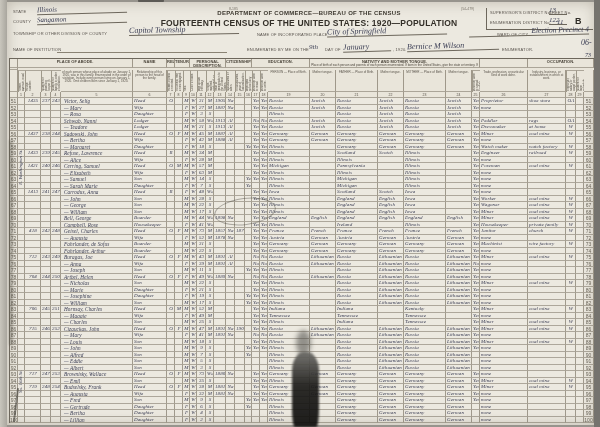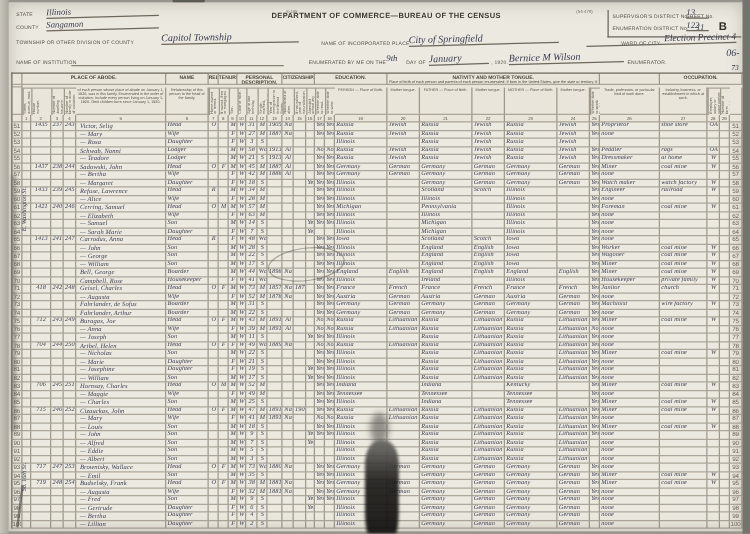--- a/index.html
+++ b/index.html
@@ -66,20 +66,21 @@
       <span class="pos hand hval uline" style="left:28px;top:1px;width:90px;">Illinois</span>
       <span class="pos lab" style="left:4px;top:15px;">COUNTY</span>
       <span class="pos hand hval uline" style="left:28px;top:11px;width:90px;">Sangamon</span>
       <span class="pos lab" style="left:4px;top:27px;">TOWNSHIP OR OTHER DIVISION OF COUNTY</span>
       <span class="pos hand" style="left:120px;top:21px;font-size:8px;border-bottom:.7px solid #6d675c;width:110px;transform:rotate(-1deg);">Capitol Township</span>
       <span class="pos lab" style="left:4px;top:43px;">NAME OF INSTITUTION</span>
       <span class="pos" style="left:48px;top:48px;width:170px;border-bottom:.6px solid #8a8374;"></span>
 
       <span class="pos codes" style="left:220px;top:3px;">8-185</span>
       <span class="pos dept" style="left:150px;top:6px;width:300px;text-align:center;">DEPARTMENT OF COMMERCE—BUREAU OF THE CENSUS</span>
+      <span class="pos title" style="left:120px;top:14px;width:360px;text-align:center;">FOURTEENTH CENSUS OF THE UNITED STATES: 1920—POPULATION</span>
       <span class="pos lab" style="left:248px;top:28px;">NAME OF INCORPORATED PLACE</span>
       <span class="pos hand" style="left:318px;top:22px;font-size:8px;border-bottom:.7px solid #6d675c;width:120px;transform:rotate(-1.5deg);">City of Springfield</span>
       <span class="pos lab" style="left:238px;top:43px;">ENUMERATED BY ME ON THE</span>
       <span class="pos hand" style="left:300px;top:39px;font-size:7px;">9th</span>
       <span class="pos lab" style="left:316px;top:43px;">DAY OF</span>
       <span class="pos hand" style="left:334px;top:38px;font-size:8px;border-bottom:.6px solid #6d675c;width:48px;transform:rotate(-2deg);">January</span>
       <span class="pos lab" style="left:384px;top:43px;">, 1920.</span>
       <span class="pos hand" style="left:398px;top:37px;font-size:8px;border-bottom:.6px solid #6d675c;width:92px;transform:rotate(-1.5deg);">Bernice M Wilson</span>
       <span class="pos lab" style="left:493px;top:43px;">ENUMERATOR.</span>
 

